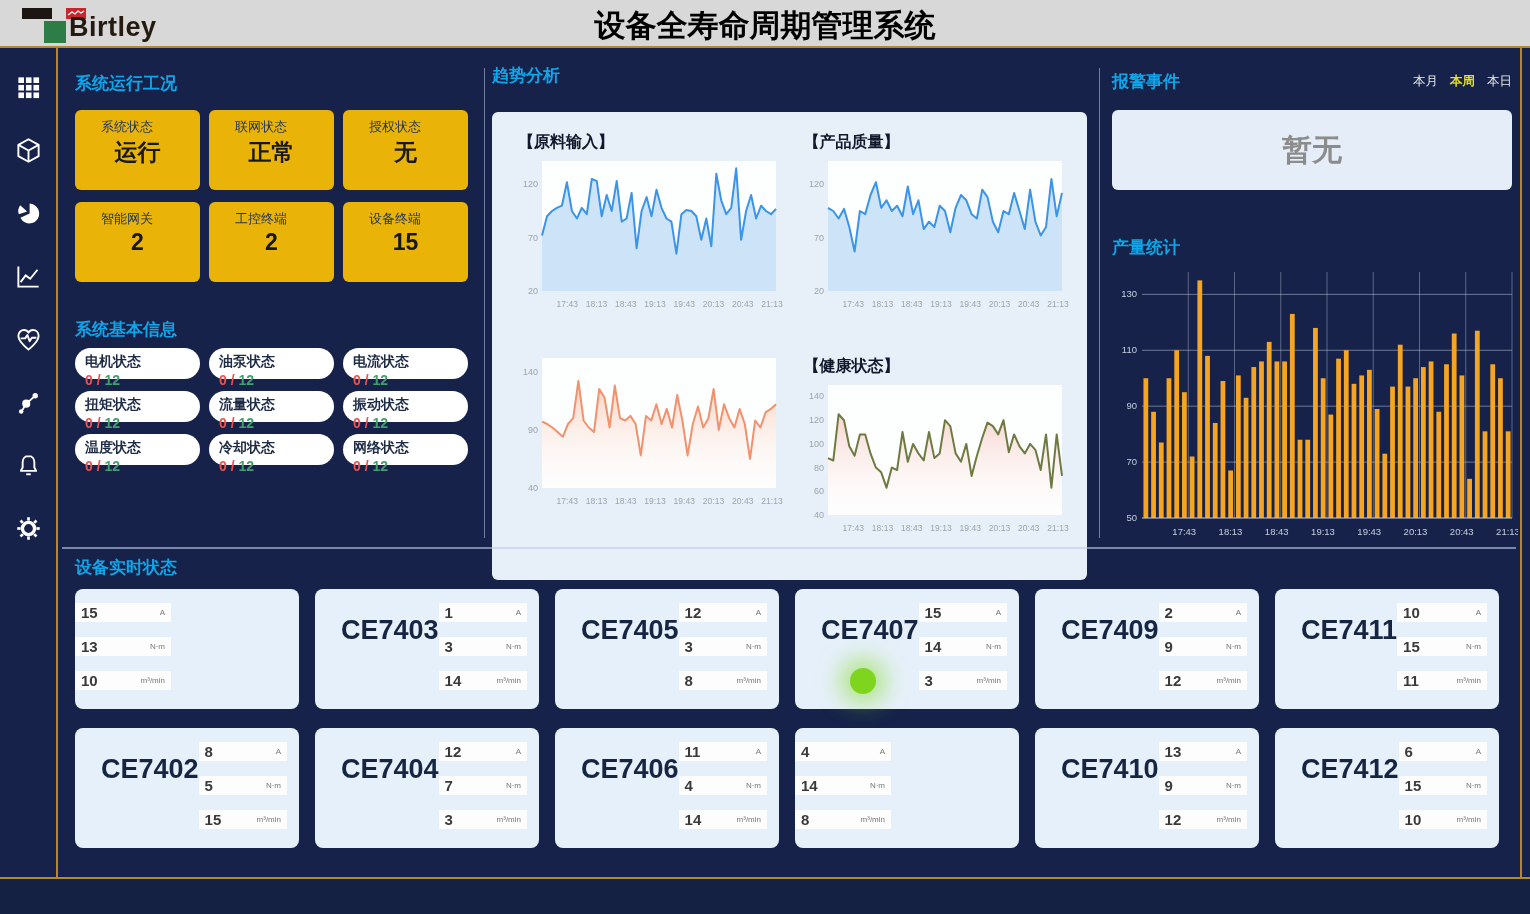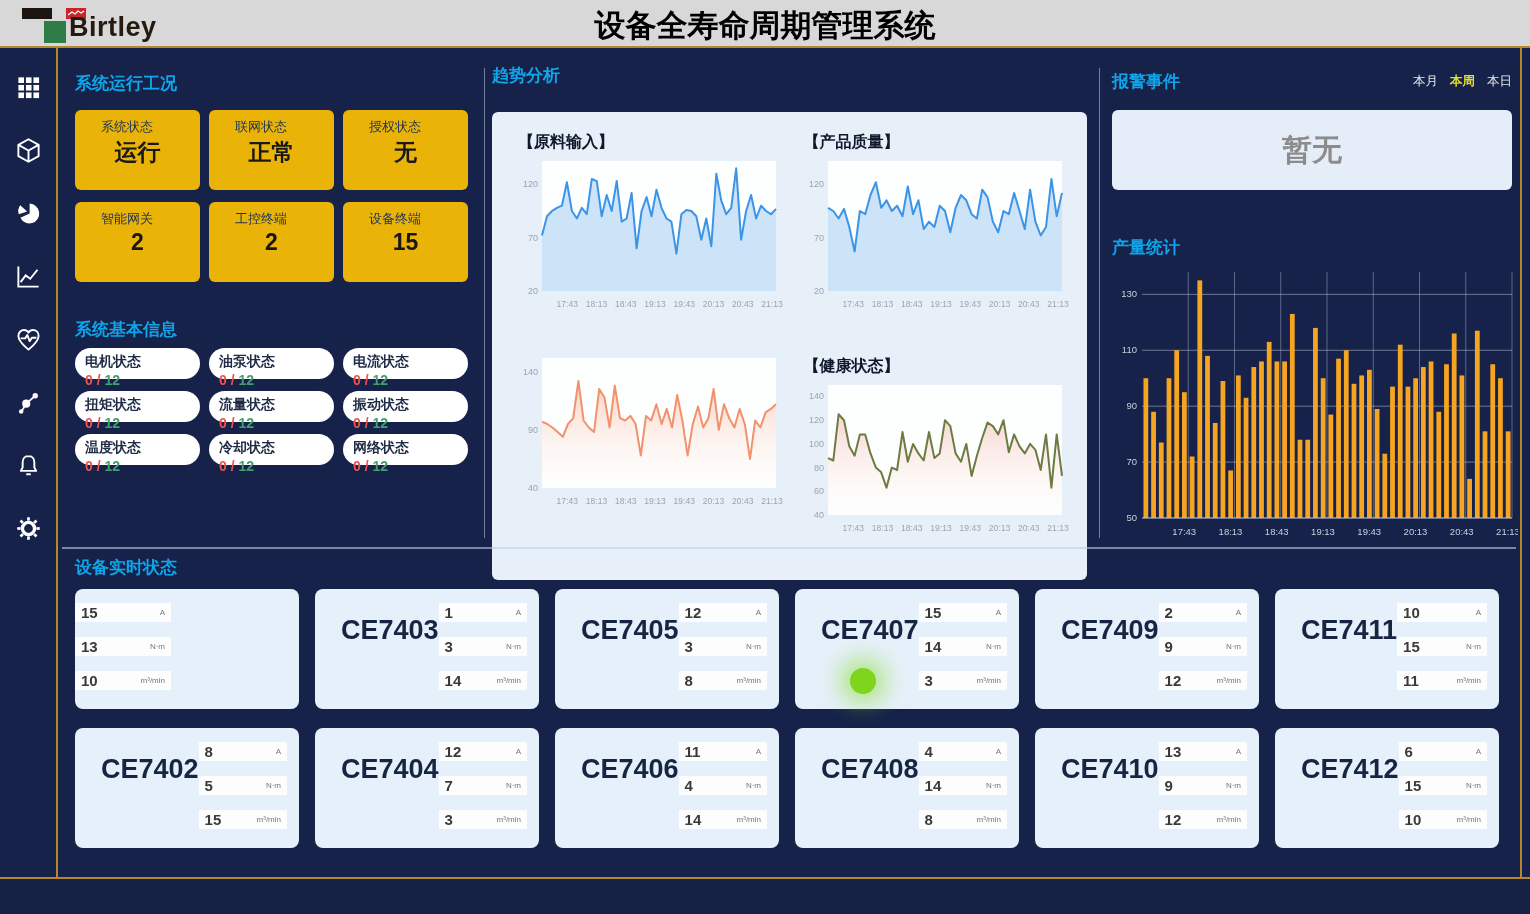--- a/index.html
+++ b/index.html
@@ -573,21 +573,20 @@
             <span class="v">4</span>
             <span class="u">N·m</span>
           </div>
           <div class="strip">
             <span class="v">14</span>
             <span class="u">m³/min</span>
           </div>
         </div>
       </div>
       <div class="dev-card">
-        <div class="dev-name">CE7408</div>
         <div class="dev-strips">
           <div class="strip">
             <span class="v">4</span>
             <span class="u">A</span>
           </div>
           <div class="strip">
             <span class="v">14</span>
             <span class="u">N·m</span>
           </div>
           <div class="strip">

